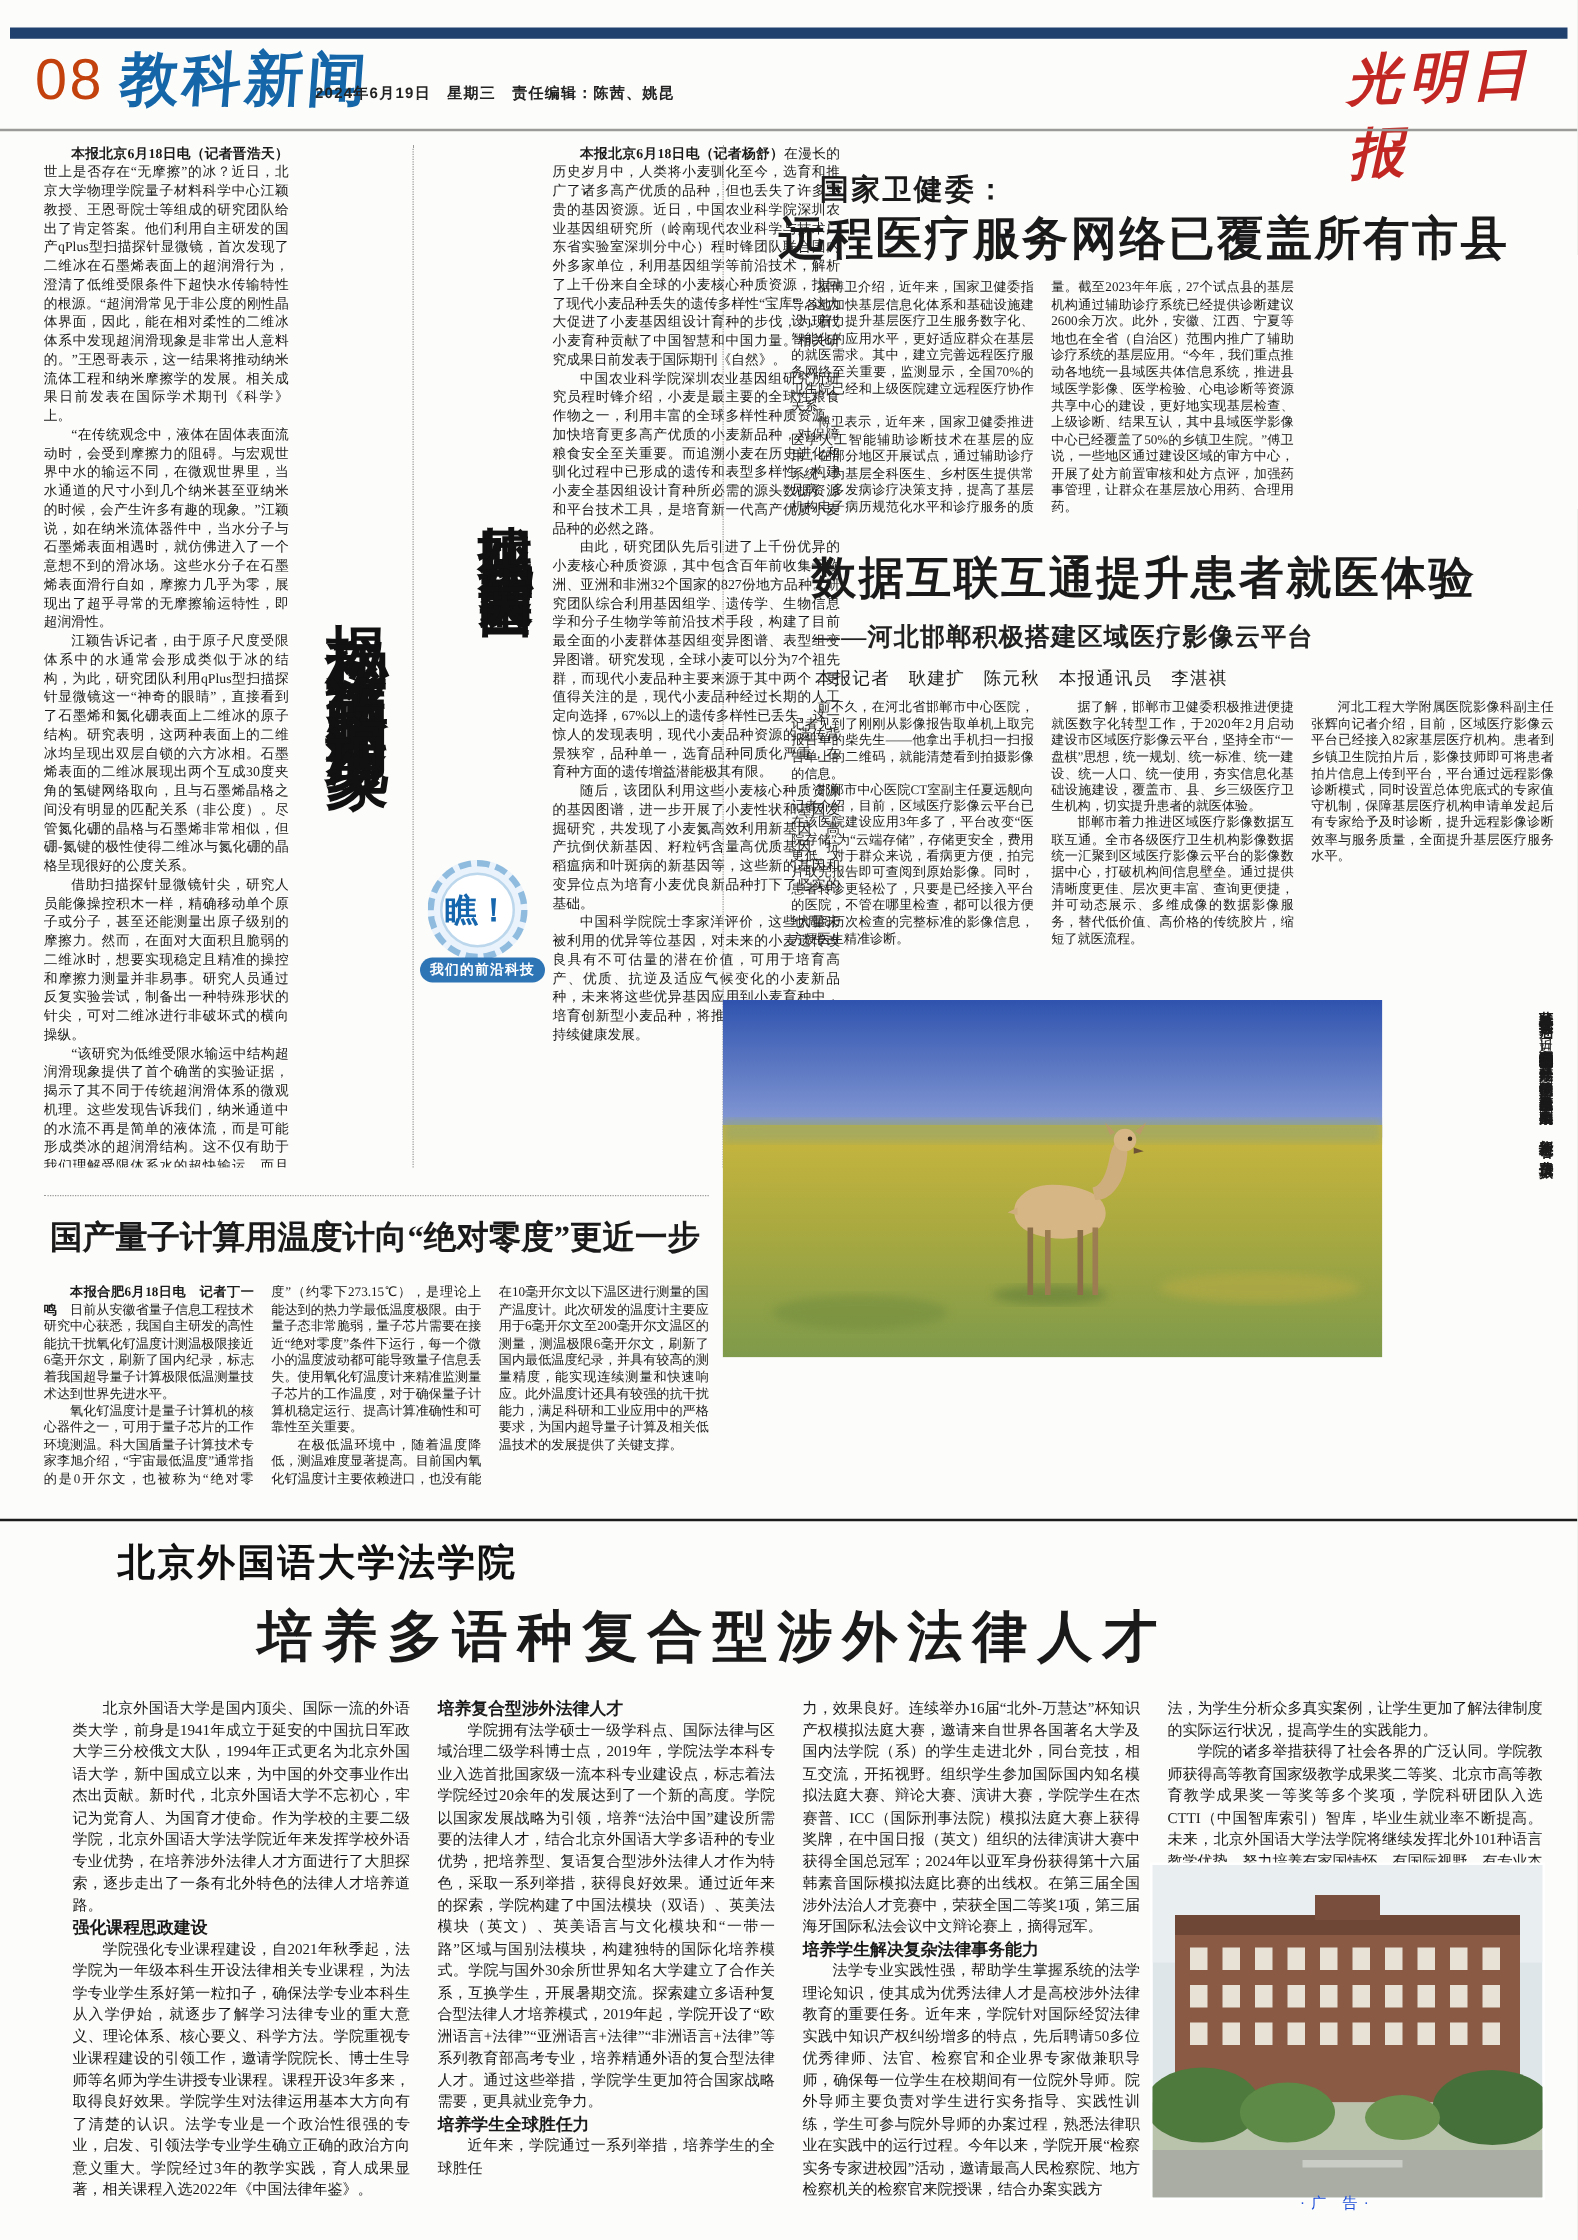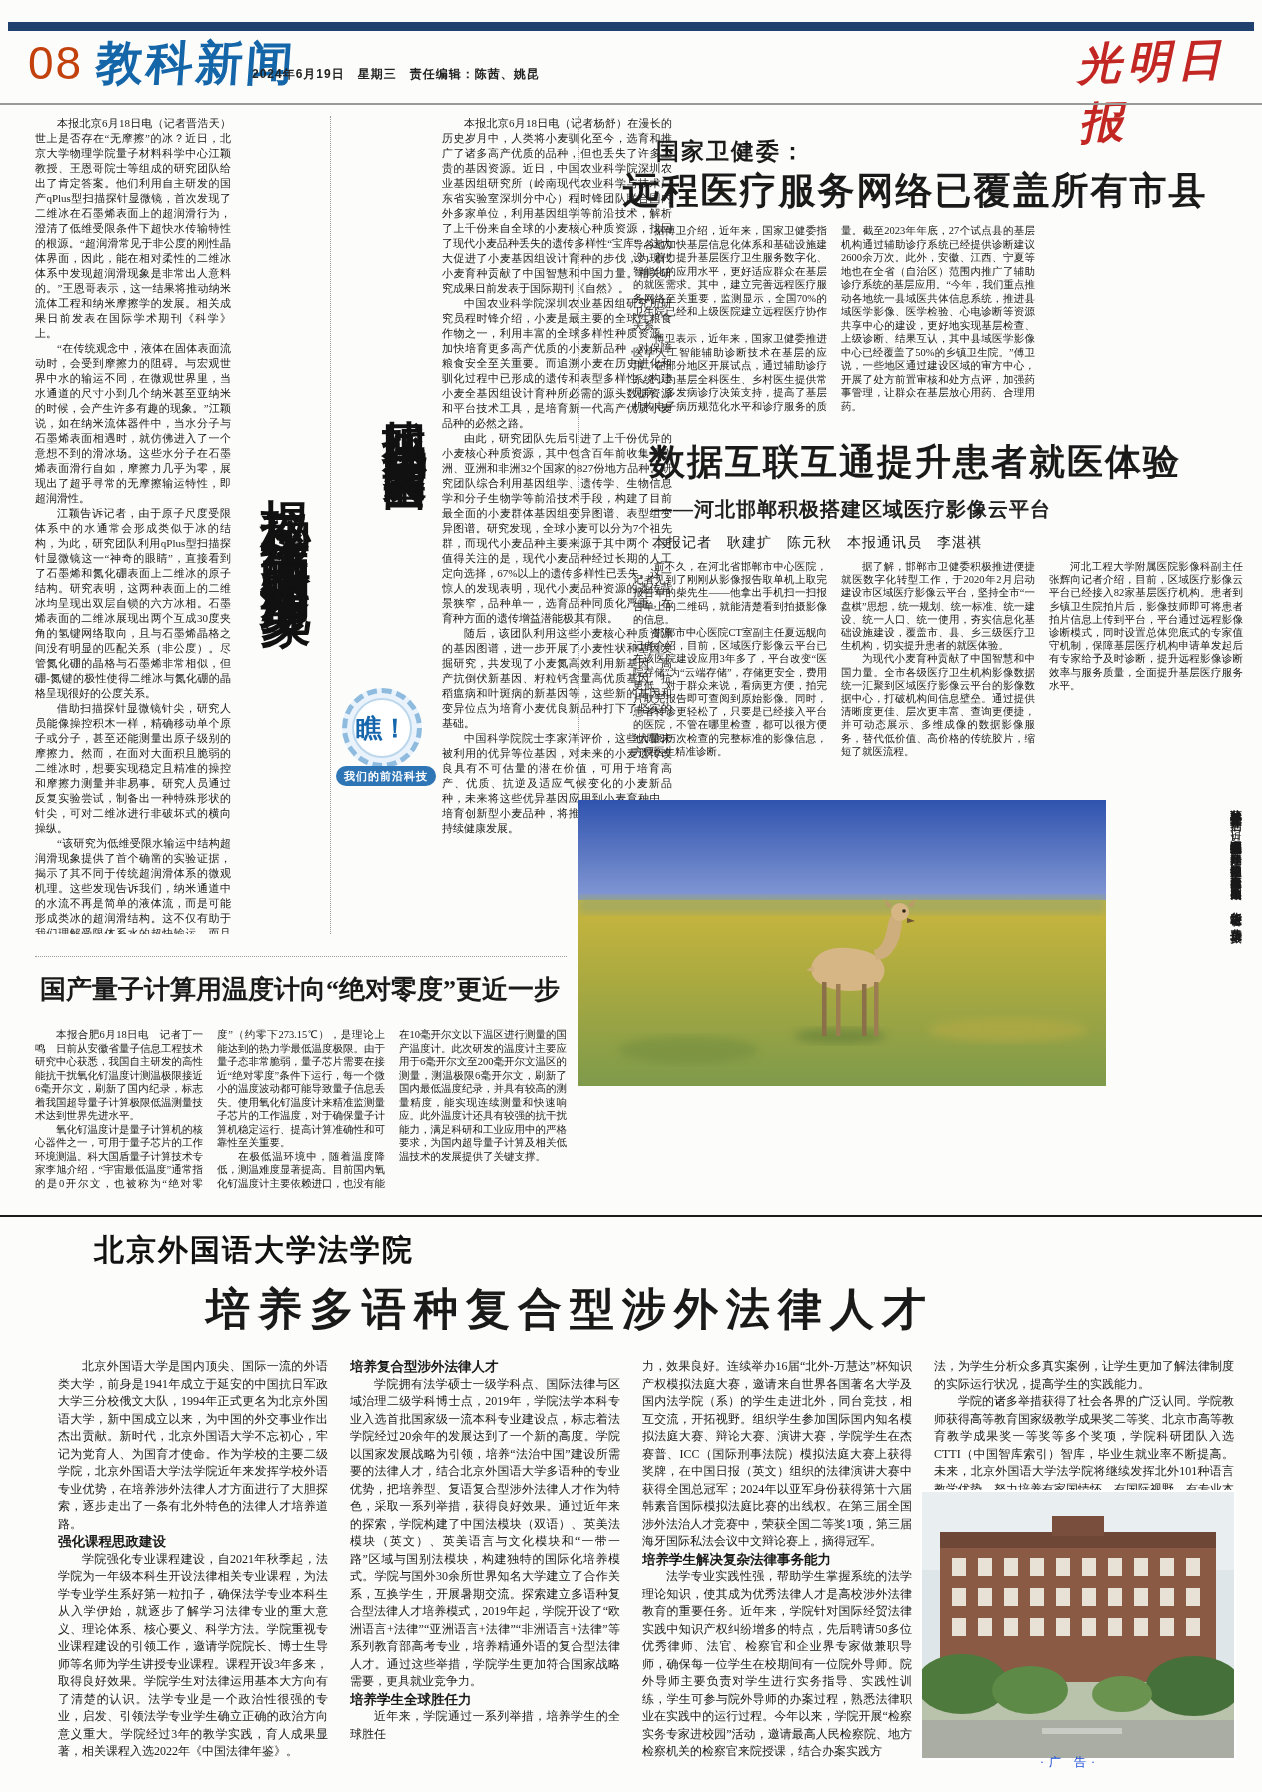--- a/index.html
+++ b/index.html
@@ -12,21 +12,21 @@
            font-weight:400;color:#c2410c;letter-spacing:2px;}
   .secname{left:96px;top:32px;font-family:"Liberation Sans",sans-serif;font-size:47px;
            font-weight:bold;color:#1466a8;letter-spacing:3px;transform:skewX(-4deg);}
   .dateline{left:252px;top:66px;font-family:"Liberation Sans",sans-serif;font-size:12px;
             font-weight:bold;color:#222;letter-spacing:1px;}
   .paperlogo{left:1078px;top:32px;font-size:44px;font-weight:bold;color:#c22723;
              font-style:italic;letter-spacing:6px;transform:rotate(-2deg);}
   .mastrule{left:0;top:103px;width:1262px;height:2px;background:#9a9a98;}
   
   .bodytext p{margin:0;text-indent:2em;text-align:justify;}
-  .lead{font-weight:normal;}
+  .lead{font-weight:bold;}
   
   .col-ice{left:35px;top:116px;width:196px;height:818px;font-size:11px;line-height:15px;overflow:hidden;}
   .vhead{writing-mode:vertical-rl;text-orientation:upright;font-weight:900;color:#111;
          text-align:center;}
   .vhead-ice{left:238px;top:150px;width:82px;height:730px;font-size:50px;letter-spacing:10px;}
   .vrule1{left:330px;top:116px;height:818px;border-left:1px dotted #9a9a9a;width:0;}
   .vhead-wheat{left:340px;top:142px;width:94px;height:540px;font-size:44px;letter-spacing:5px;}
   .col-wheat{left:442px;top:116px;width:230px;height:818px;font-size:11px;line-height:15px;overflow:hidden;}
   .vrule2{left:578px;top:116px;height:818px;border-left:1px dotted #9a9a9a;width:0;}
   
@@ -122,21 +122,21 @@
     <p>傅卫表示，近年来，国家卫健委推进医学人工智能辅助诊断技术在基层的应用，在部分地区开展试点，通过辅助诊疗系统，为基层全科医生、乡村医生提供常见病、多发病诊疗决策支持，提高了基层机构电子病历规范化水平和诊疗服务的质量。截至2023年年底，27个试点县的基层机构通过辅助诊疗系统已经提供诊断建议2600余万次。此外，安徽、江西、宁夏等地也在全省（自治区）范围内推广了辅助诊疗系统的基层应用。“今年，我们重点推动各地统一县域医共体信息系统，推进县域医学影像、医学检验、心电诊断等资源共享中心的建设，更好地实现基层检查、上级诊断、结果互认，其中县域医学影像中心已经覆盖了50%的乡镇卫生院。”傅卫说，一些地区通过建设区域的审方中心，开展了处方前置审核和处方点评，加强药事管理，让群众在基层放心用药、合理用药。</p>
   </div>
 
   <div class="abs head-img">数据互联互通提升患者就医体验</div>
   <div class="abs sub-img">——河北邯郸积极搭建区域医疗影像云平台</div>
   <div class="abs byline-img">本报记者　耿建扩　陈元秋　本报通讯员　李湛祺</div>
   <div class="abs body-img cols3 bodytext">
     <p>前不久，在河北省邯郸市中心医院，记者见到了刚刚从影像报告取单机上取完报告单的柴先生——他拿出手机扫一扫报告单上的二维码，就能清楚看到拍摄影像的信息。</p>
     <p>邯郸市中心医院CT室副主任夏远舰向记者介绍，目前，区域医疗影像云平台已在该医院建设应用3年多了，平台改变“医院存储”为“云端存储”，存储更安全，费用更低。对于群众来说，看病更方便，拍完片取完报告即可查阅到原始影像。同时，患者转诊更轻松了，只要是已经接入平台的医院，不管在哪里检查，都可以很方便地调阅历次检查的完整标准的影像信息，方便医生精准诊断。</p>
     <p>据了解，邯郸市卫健委积极推进便捷就医数字化转型工作，于2020年2月启动建设市区域医疗影像云平台，坚持全市“一盘棋”思想，统一规划、统一标准、统一建设、统一人口、统一使用，夯实信息化基础设施建设，覆盖市、县、乡三级医疗卫生机构，切实提升患者的就医体验。</p>
-    <p>为现代小麦育种贡献了中国智慧和中国力量。全市各级医疗卫生机构影像数据统一汇聚到区域医疗影像云平台的影像数据中心，打破机构间信息壁垒。通过提供清晰度更佳、层次更丰富、查询更便捷，并可动态展示、多维成像的数据影像服务，替代低价值、高价格的传统胶片，缩短了就医流程。</p>
+    <p>邯郸市着力推进区域医疗影像数据互联互通。全市各级医疗卫生机构影像数据统一汇聚到区域医疗影像云平台的影像数据中心，打破机构间信息壁垒。通过提供清晰度更佳、层次更丰富、查询更便捷，并可动态展示、多维成像的数据影像服务，替代低价值、高价格的传统胶片，缩短了就医流程。</p>
     <p>河北工程大学附属医院影像科副主任张辉向记者介绍，目前，区域医疗影像云平台已经接入82家基层医疗机构。患者到乡镇卫生院拍片后，影像技师即可将患者拍片信息上传到平台，平台通过远程影像诊断模式，同时设置总体兜底式的专家值守机制，保障基层医疗机构申请单发起后有专家给予及时诊断，提升远程影像诊断效率与服务质量，全面提升基层医疗服务水平。</p>
   </div>
 
   <div class="abs photo">
     <svg width="528" height="286" viewBox="0 0 528 286" xmlns="http://www.w3.org/2000/svg">
       <defs>
         <linearGradient id="sky" x1="0" y1="0" x2="0" y2="1">
           <stop offset="0" stop-color="#2f53ae"></stop>
             <stop offset="1" stop-color="#8da0d8"></stop>
         </linearGradient>

